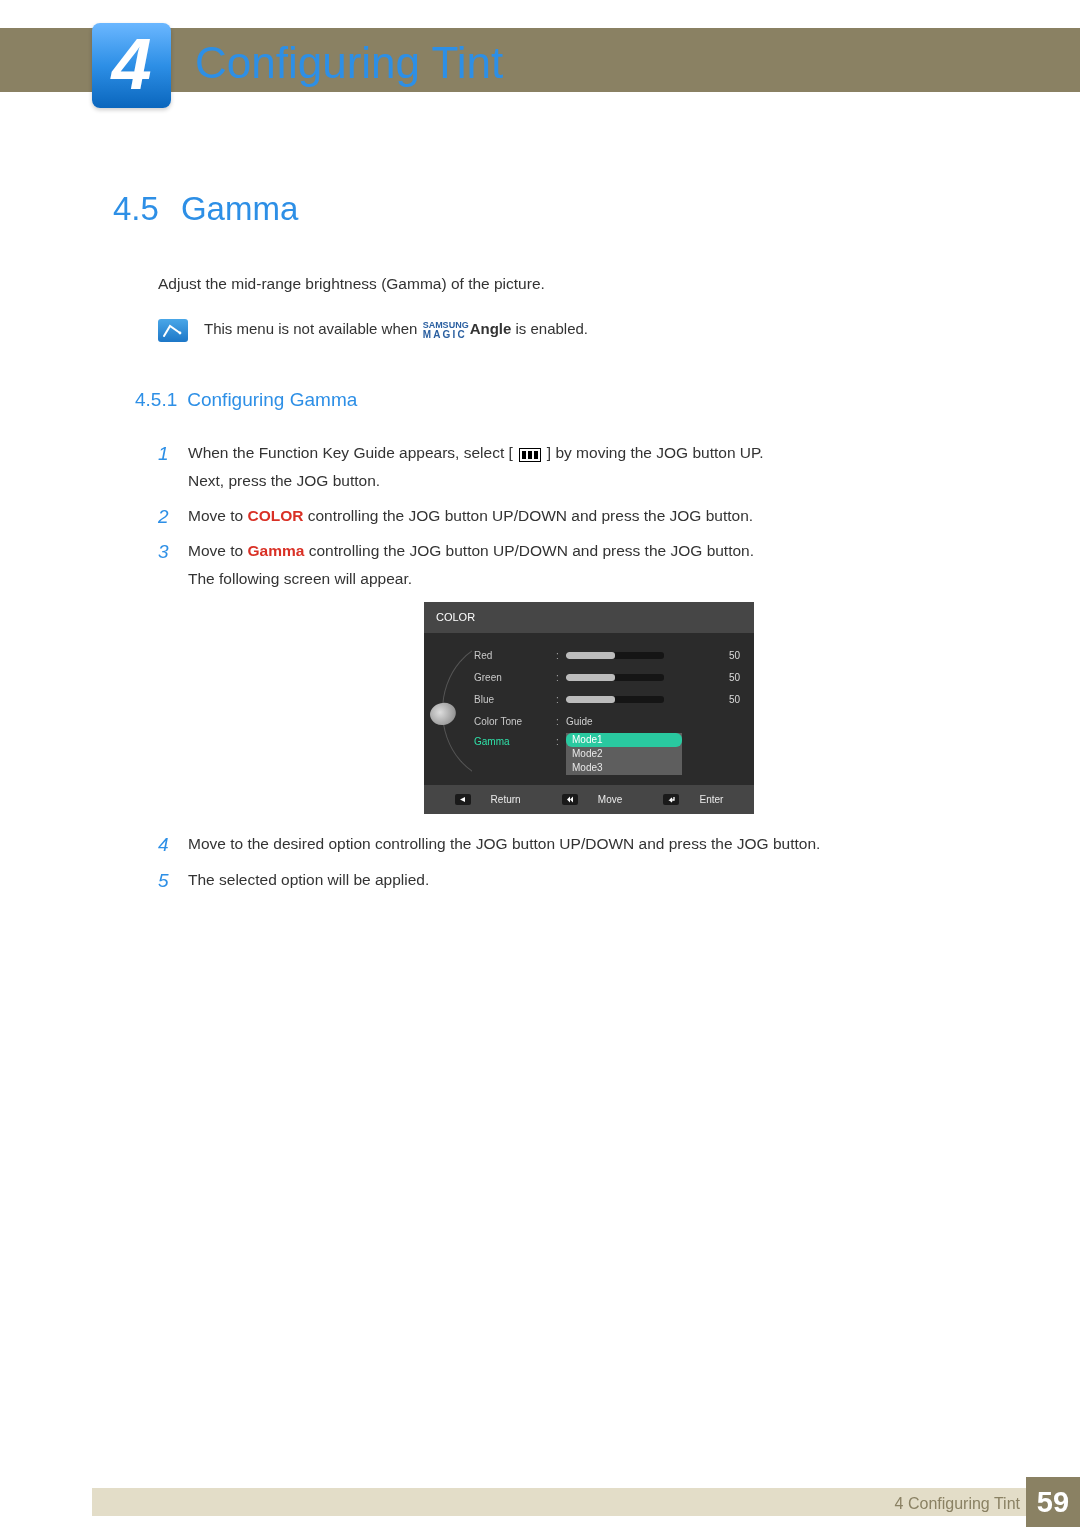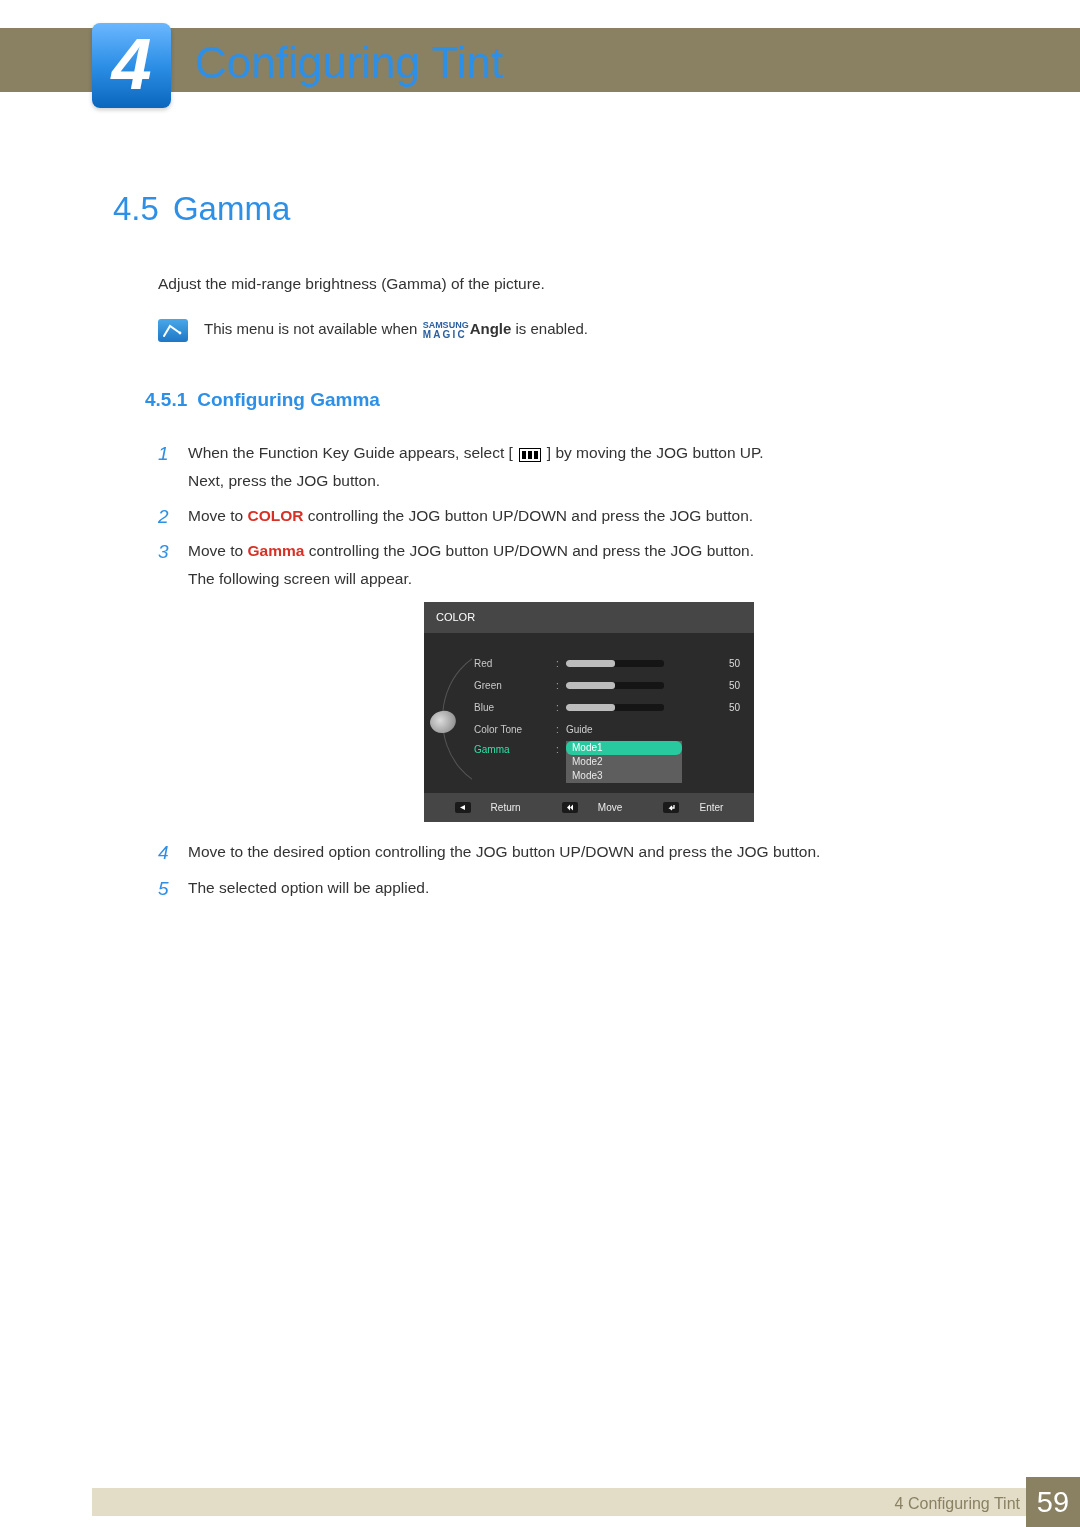--- a/index.html
+++ b/index.html
@@ -49,21 +49,21 @@
     left: 113px; top: 190px;
     right: 90px;
   }
 
   .section-heading {
     color: #2d8fe6;
     font-size: 33px;
     font-weight: 500;
     margin-bottom: 45px;
   }
-  .section-heading .num { margin-right: 14px; }
+  .section-heading .num { margin-right: 22px; }
 
   .para {
     font-size: 15.5px;
     color: #333;
     margin-left: 45px;
     margin-bottom: 24px;
     line-height: 1.4;
   }
 
   .note-row {
@@ -91,22 +91,22 @@
     color: #2a5fa0;
     text-align: left;
     vertical-align: middle;
     margin: 0 1px;
   }
   .brand-inline .l2 { letter-spacing: 2.2px; display: block; font-size: 10px; }
 
   .subsection-heading {
     color: #2d8fe6;
     font-size: 19px;
-    font-weight: bold;
-    margin-left: 32px;
+    font-weight: normal;
+    margin-left: 22px;
     margin-bottom: 28px;
   }
   .subsection-heading .num { margin-right: 10px; }
 
   ol.steps {
     list-style: none;
     margin-left: 45px;
   }
   ol.steps > li {
     position: relative;
@@ -145,21 +145,21 @@
     color: #ddd;
   }
   .osd-title {
     background: #464646;
     color: #fff;
     font-size: 11px;
     padding: 6px 12px;
   }
   .osd-body {
     display: flex;
-    padding: 20px 14px 10px 10px;
+    padding: 12px 14px 10px 10px;
     position: relative;
     min-height: 140px;
   }
   .osd-left {
     width: 40px;
     position: relative;
     flex-shrink: 0;
   }
   .osd-arc {
     position: absolute;
@@ -248,21 +248,21 @@
     right: 60px;
     bottom: 14px;
     font-size: 16px;
     color: #8a8163;
   }
   .page-num-box {
     width: 54px; height: 50px;
     background: #8a8163;
     color: #fff;
     font-size: 29px;
-    font-weight: normal;
+    font-weight: bold;
     display: flex;
     align-items: center;
     justify-content: center;
   }
 </style>
 </head>
 <body>
 
 <div class="top-strip"></div>
 

